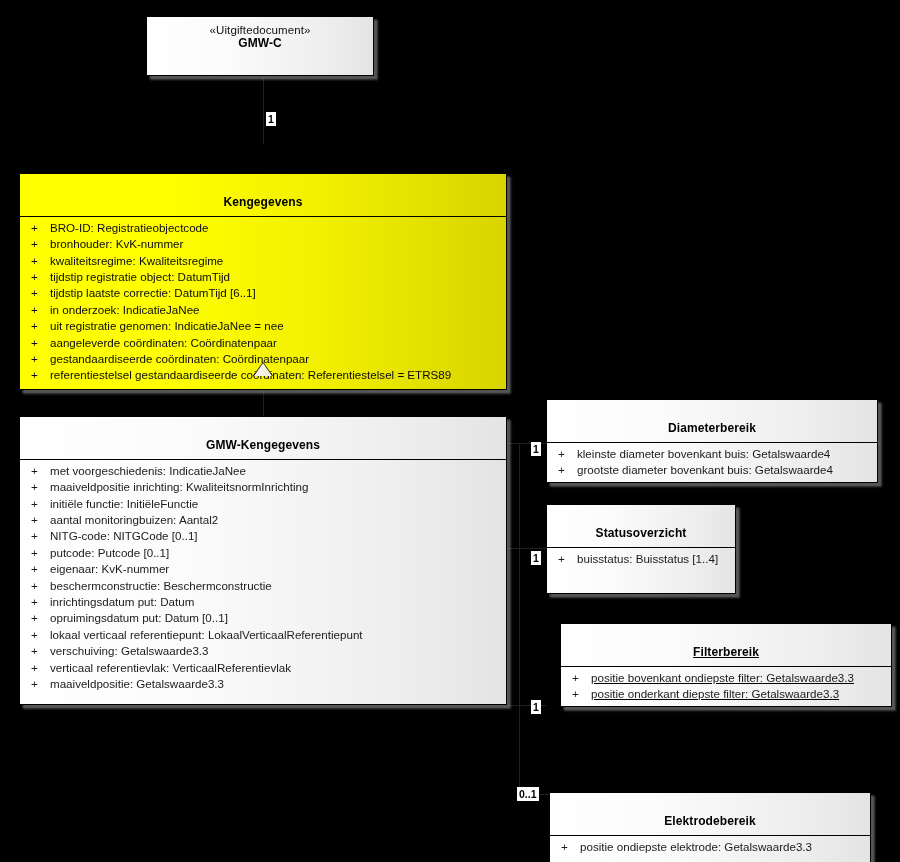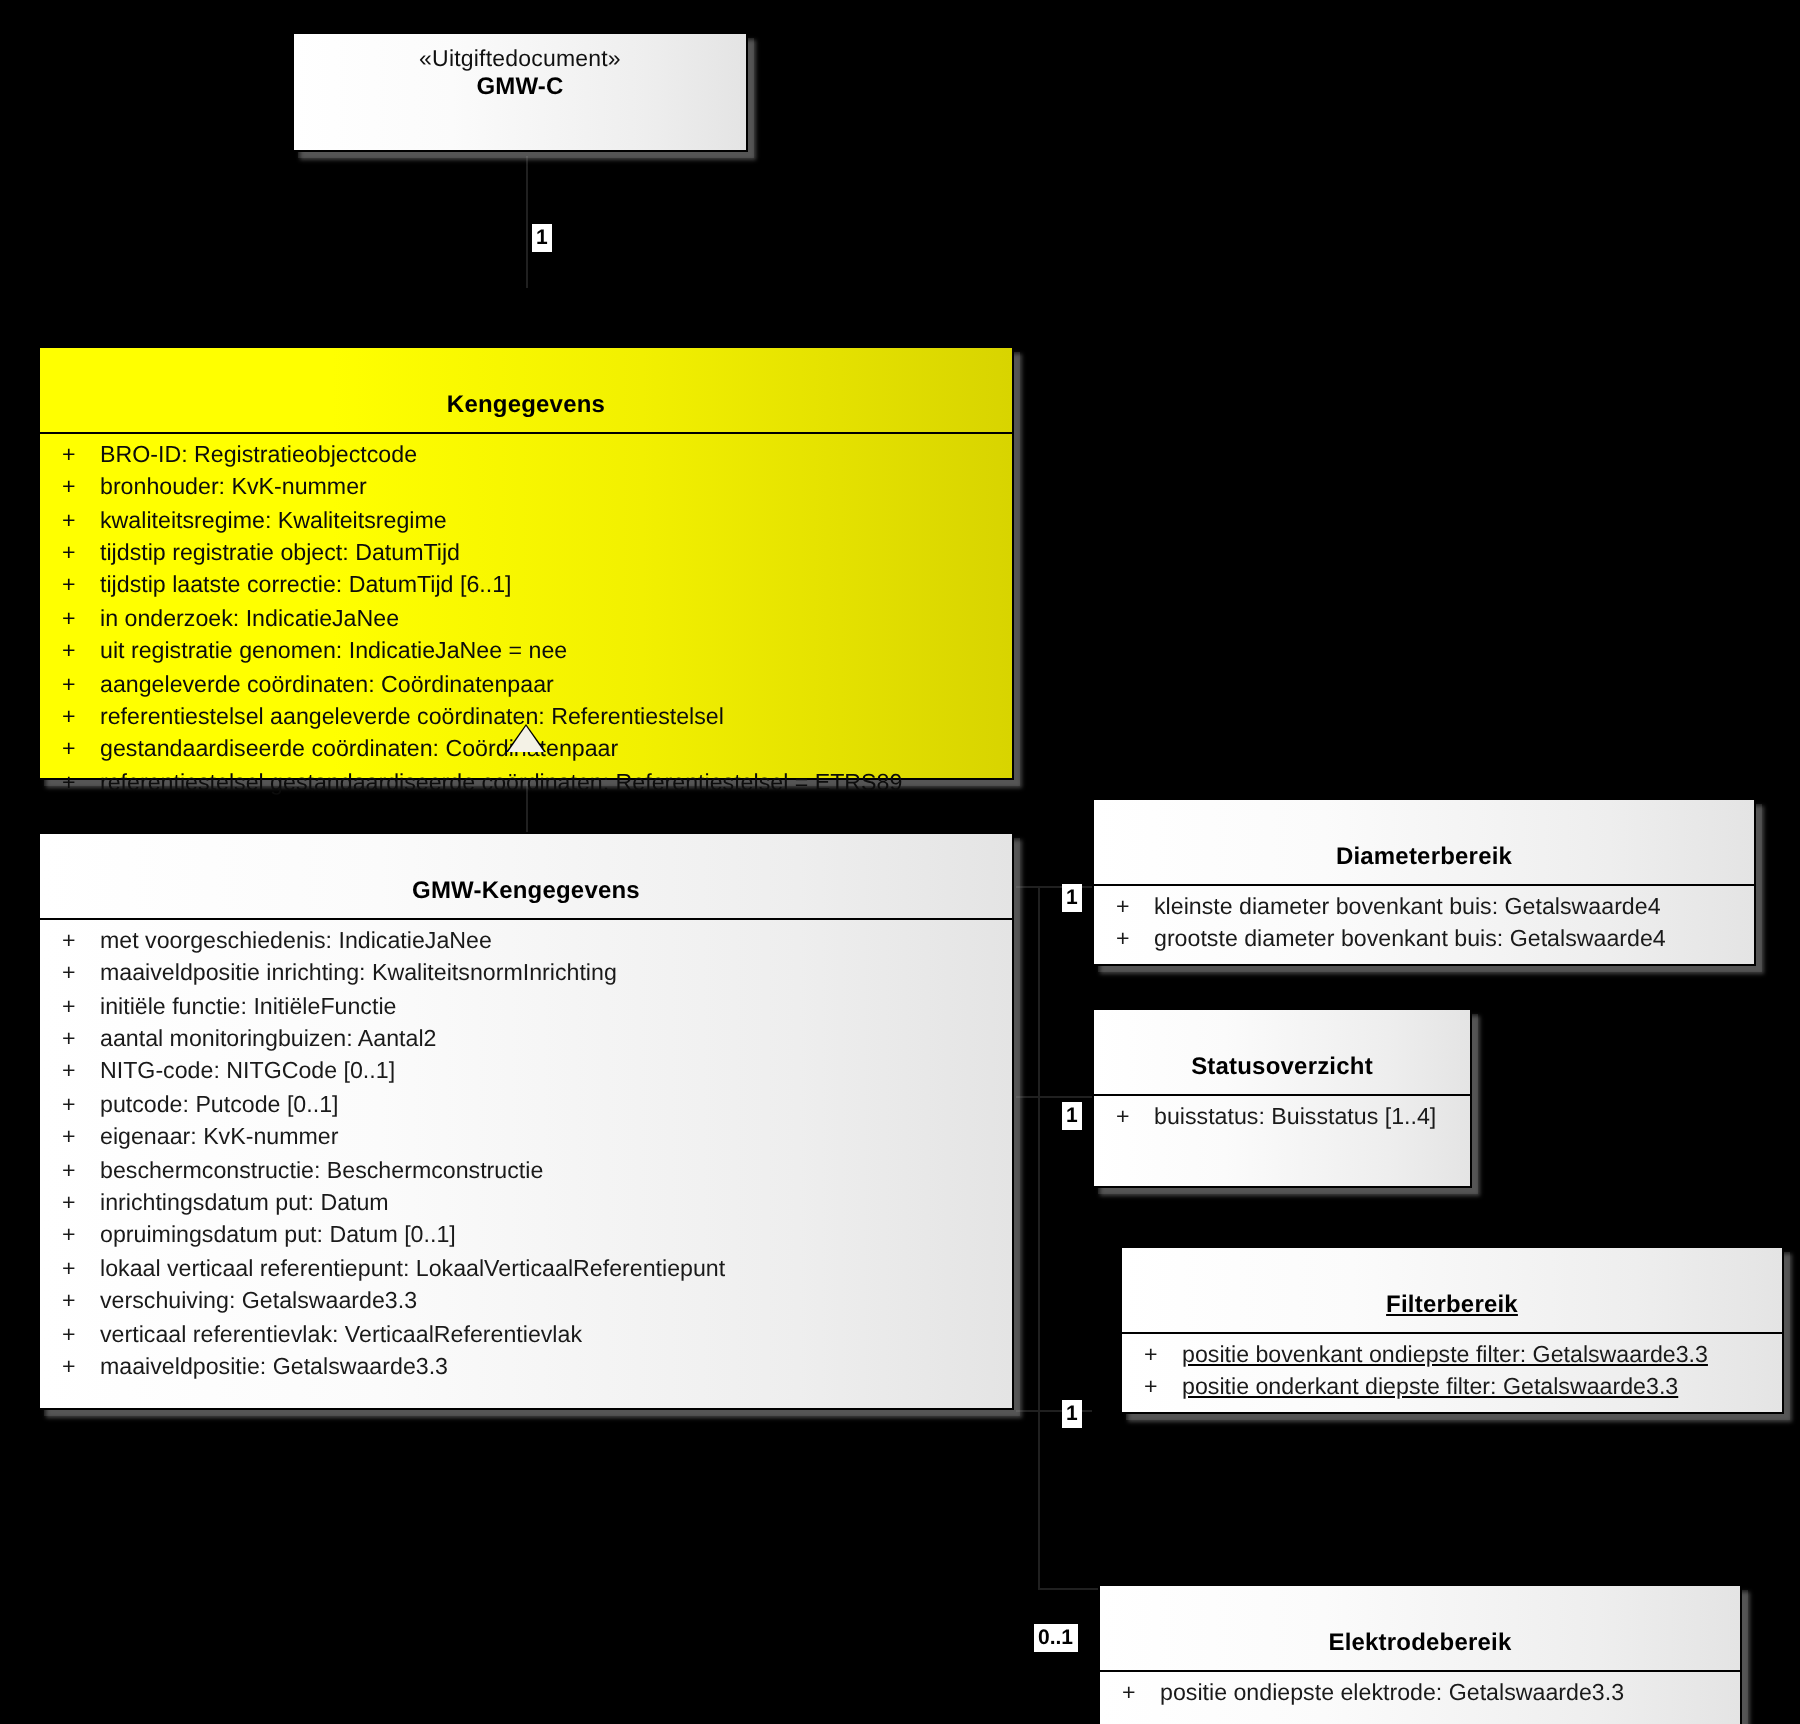--- a/index.html
+++ b/index.html
@@ -151,21 +151,20 @@
     </div>
     <div class="attrs">
         <div class="attr-row"><span class="vis">+</span><span>BRO-ID: Registratieobjectcode</span></div>
         <div class="attr-row"><span class="vis">+</span><span>bronhouder: KvK-nummer</span></div>
         <div class="attr-row"><span class="vis">+</span><span>kwaliteitsregime: Kwaliteitsregime</span></div>
         <div class="attr-row"><span class="vis">+</span><span>tijdstip registratie object: DatumTijd</span></div>
         <div class="attr-row"><span class="vis">+</span><span>tijdstip laatste correctie: DatumTijd [6..1]</span></div>
         <div class="attr-row"><span class="vis">+</span><span>in onderzoek: IndicatieJaNee</span></div>
         <div class="attr-row"><span class="vis">+</span><span>uit registratie genomen: IndicatieJaNee = nee</span></div>
         <div class="attr-row"><span class="vis">+</span><span>aangeleverde coördinaten: Coördinatenpaar</span></div>
-        <div class="attr-row"><span class="vis">+</span><span>referentiestelsel aangeleverde coördinaten: Referentiestelsel</span></div>
         <div class="attr-row"><span class="vis">+</span><span>gestandaardiseerde coördinaten: Coördinatenpaar</span></div>
         <div class="attr-row"><span class="vis">+</span><span>referentiestelsel gestandaardiseerde coördinaten: Referentiestelsel = ETRS89</span></div>
       </div>
   </div>
 
   <div class="uml-class" style="left:19px; top:416px; width:488px; height:289px;">
     <div class="titlebar">
       <span class="clsname">GMW-Kengegevens</span>
     </div>
     <div class="attrs">
@@ -219,15 +218,15 @@
   <div class="mult" style="left:531px; top:700px;">1</div>
 
   <div class="uml-class" style="left:549px; top:792px; width:322px; height:84px;">
     <div class="titlebar">
       <span class="clsname">Elektrodebereik</span>
     </div>
     <div class="attrs">
         <div class="attr-row"><span class="vis">+</span><span>positie ondiepste elektrode: Getalswaarde3.3</span></div>
       </div>
   </div>
-  <div class="mult" style="left:517px; top:812px;">0..1</div>
+  <div class="mult" style="left:517px; top:787px;">0..1</div>
 
 </div>
 
 </body></html>

